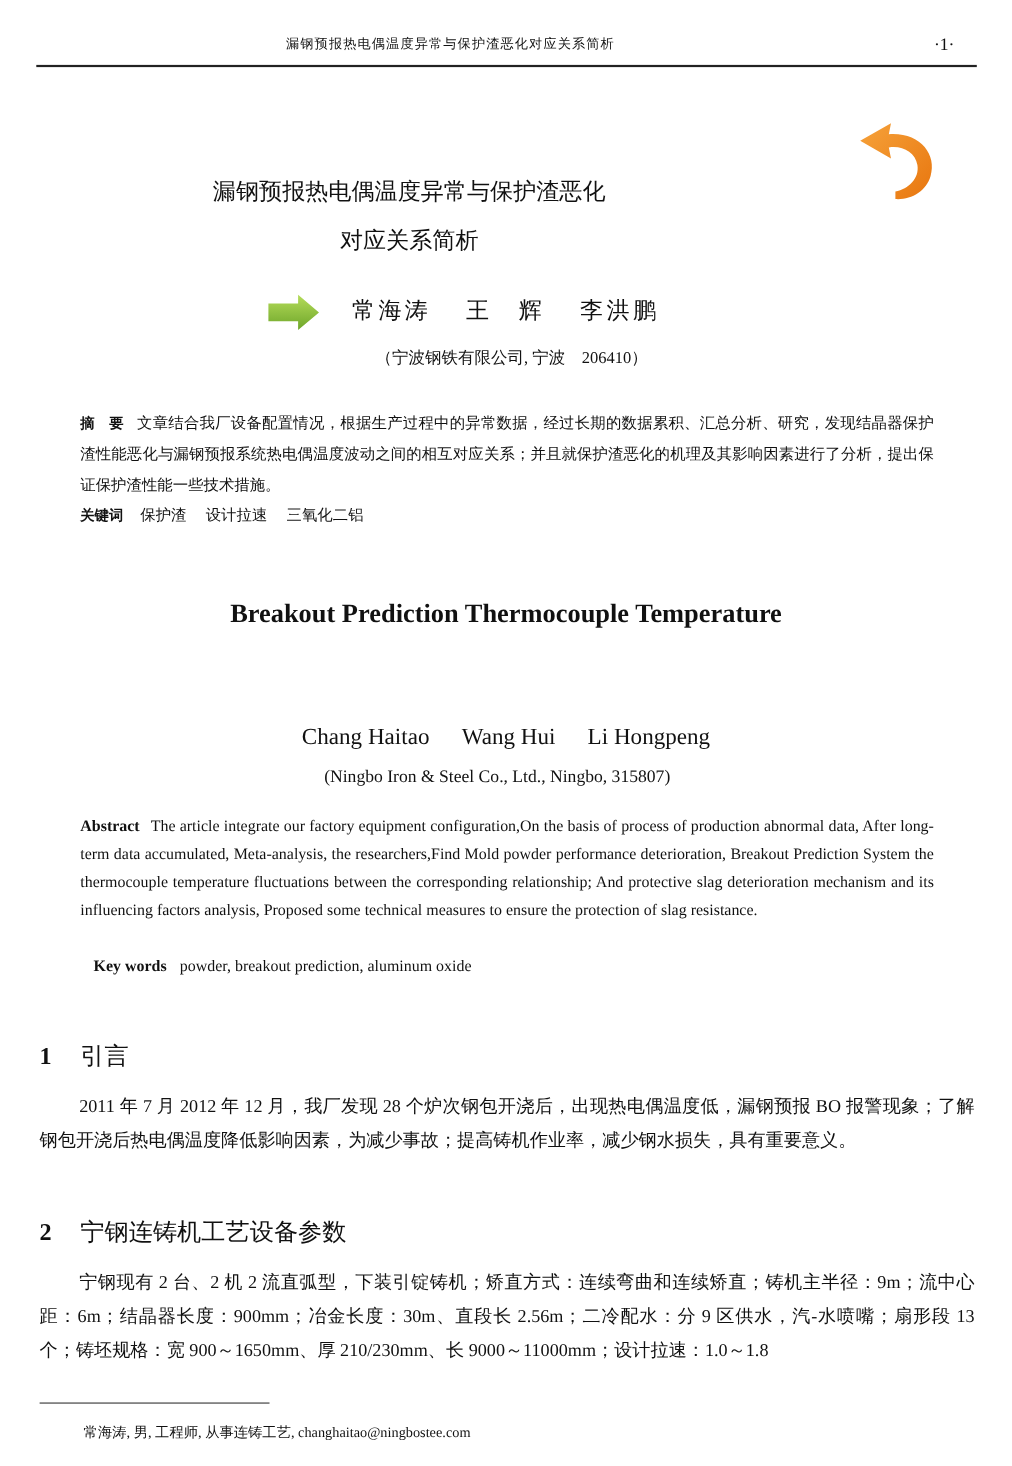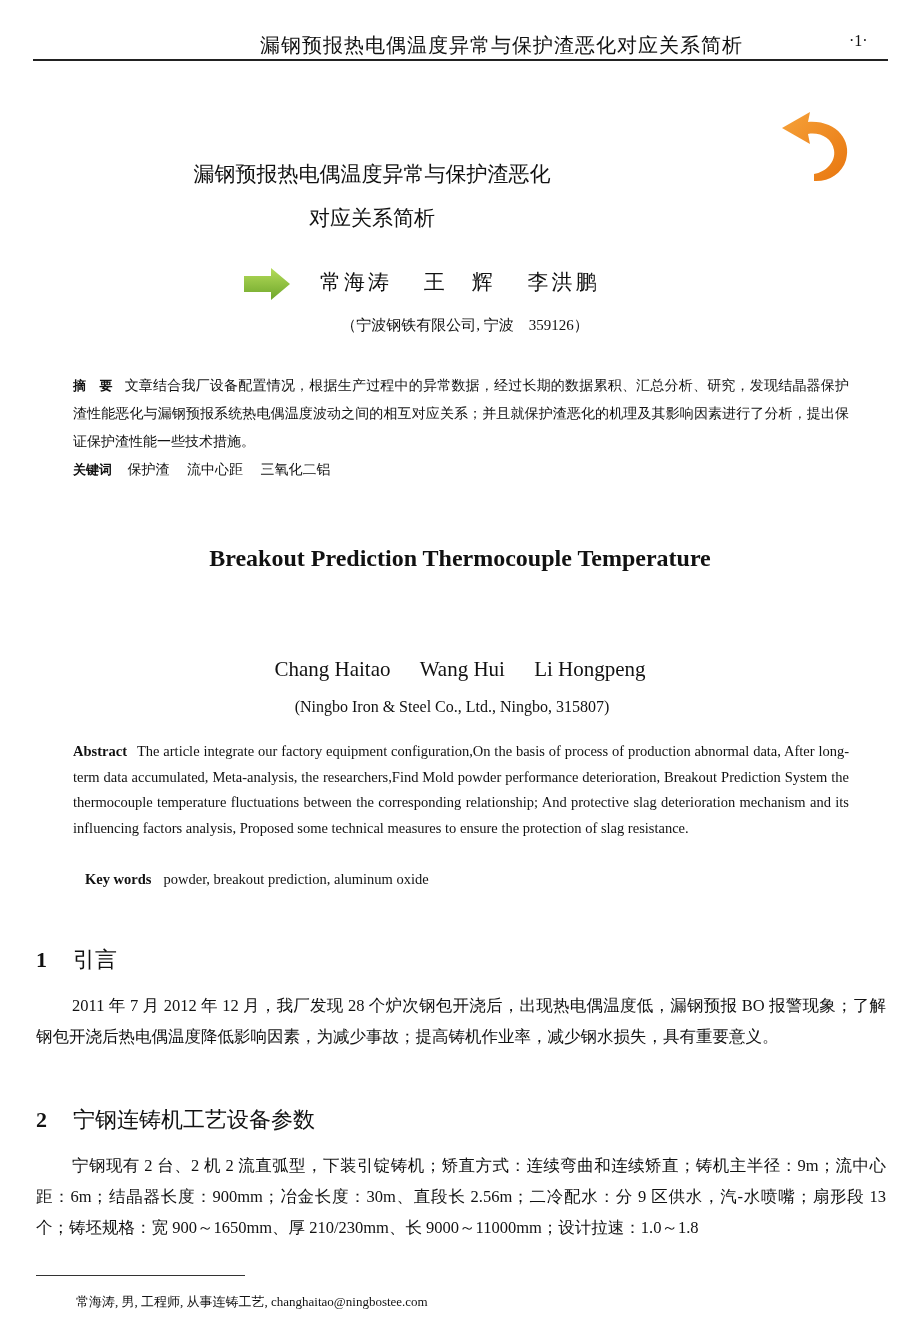--- a/index.html
+++ b/index.html
@@ -1,19 +1,19 @@
 <!DOCTYPE html>
 <html><head>
 <meta charset="utf-8">
 <style>
   html, body { margin: 0; padding: 0; background: #ffffff; }
   body { width: 920px; height: 1333px; position: relative; overflow: hidden; color: #111; font-family: "Liberation Serif", "DejaVu Serif", serif; }
   .abs { position: absolute; }
   .running-head { left: 0; top: 30px; width: 920px; height: 30px; }
-  .running-title { position: absolute; left: 260px; top: 2px; font-size: 20px; letter-spacing: 1px; }
+  .running-title { position: absolute; left: 260px; top: 2px; font-size: 12px; letter-spacing: 1px; }
   .page-num { position: absolute; left: 849px; top: 2px; font-size: 16px; }
   .head-rule { position: absolute; left: 33px; top: 29px; width: 855px; height: 2px; background: #222; }
 
   .cn-title { left: 0; width: 744px; text-align: center; font-family: "DejaVu Sans", sans-serif; font-size: 21px; line-height: 44px; top: 152px; }
   .cn-title div { padding-right: 0; }
   .arrow-orange { left: 780px; top: 110px; width: 72px; width: 72px; height: 75px; }
   .arrow-green { left: 243px; top: 267px; width: 48px; height: 34px; }
   .authors-cn { left: 320px; top: 268px; font-size: 21px; letter-spacing: 3px; font-family: "DejaVu Serif", serif; }
   .authors-cn span { margin-right: 22px; }
   .affil-cn { left: 0; width: 920px; text-align: center; top: 316px; font-size: 15px; padding-left: 10px; box-sizing: border-box; }
@@ -78,30 +78,30 @@
   </defs>
   <path d="M1 9 L28 9 L28 1 L47 17 L28 33 L28 25 L1 25 Z" fill="url(#gg)"></path>
 </svg>
 
 <div class="abs authors-cn">
   <span>常海涛</span>
   <span>王　辉</span>
   <span>李洪鹏</span>
 </div>
 
-<div class="abs affil-cn">（宁波钢铁有限公司, 宁波　359126）</div>
+<div class="abs affil-cn">（宁波钢铁有限公司, 宁波　206410）</div>
 
 <div class="abs abstract-cn">
   <span class="label-bold">摘　要</span><span>文章结合我厂设备配置情况，根据生产过程中的异常数据，经过长期的数据累积、汇总分析、研究，发现结晶器保护渣性能恶化与漏钢预报系统热电偶温度波动之间的相互对应关系；并且就保护渣恶化的机理及其影响因素进行了分析，提出保证保护渣性能一些技术措施。</span>
 </div>
 
 <div class="abs keywords-cn">
   <span class="label-bold">关键词</span>
   <span class="kw">保护渣</span>
-  <span class="kw">流中心距</span>
+  <span class="kw">设计拉速</span>
   <span class="kw">三氧化二铝</span>
 </div>
 
 <div class="abs en-title">
   <div>Breakout Prediction Thermocouple Temperature</div>
 </div>
 
 <div class="abs authors-en">
   <span>Chang Haitao</span>
   <span>Wang Hui</span>

